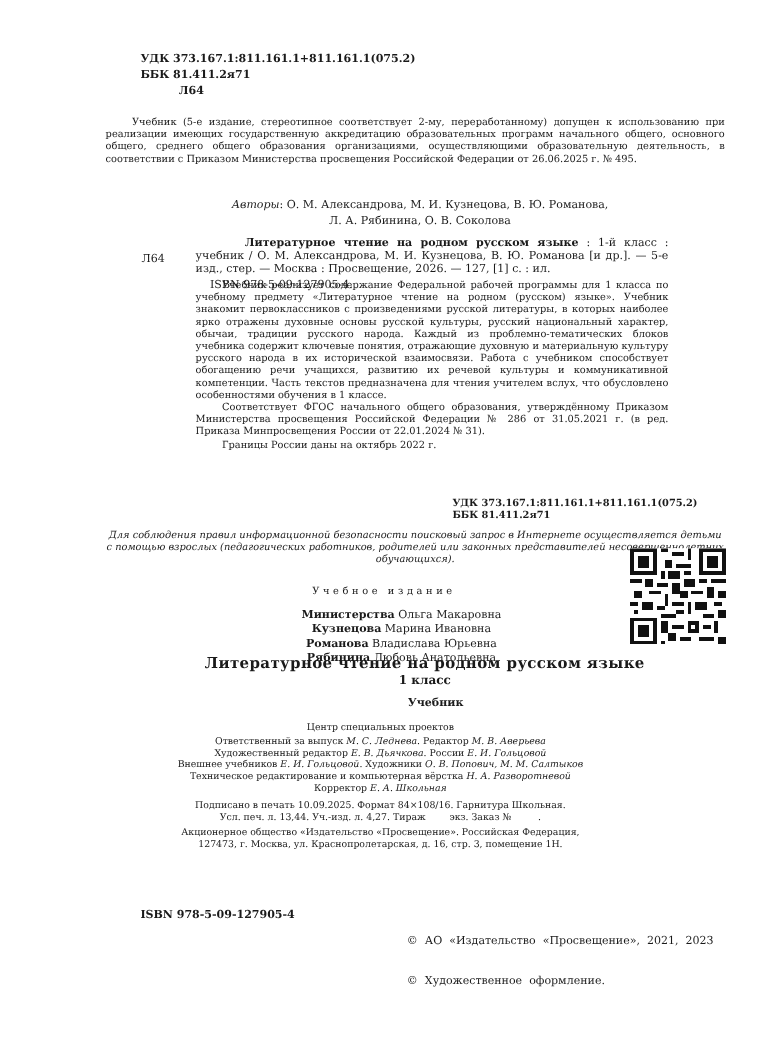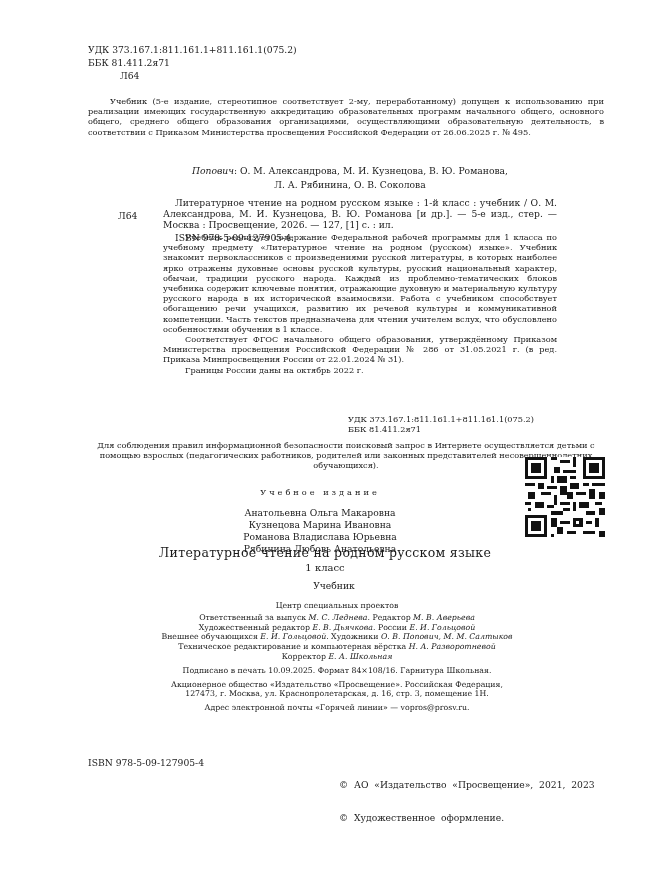--- a/index.html
+++ b/index.html
@@ -3,64 +3,64 @@
 <meta charset="utf-8">
 <style>
   html, body { margin:0; padding:0; background:#ffffff; }
   body { width:650px; height:869px; position:relative; overflow:hidden;
          font-family:"DejaVu Serif", "Liberation Serif", serif; color:#1a1a1a; }
   .abs { position:absolute; }
   .t9 { font-size:9.2px; line-height:11px; }
   .t8 { font-size:8.2px; line-height:10.2px; }
   .just { text-align:justify; text-align-last:auto; }
   .ind { text-indent:22px; }
-  .b { font-weight:normal; }
+  .b { font-weight:bold;margin-left:29px; }
   .i { font-style:italic; }
   .c { text-align:center; }
   p { margin:0; }
   .qr { width:80px; height:80px; background:#fff; }
 </style>
 </head>
 <body>
 
 <div class="abs t9 b" style="left:88px; top:44px;">
   <div>УДК  373.167.1:811.161.1+811.161.1(075.2)</div>
   <div style="margin-top:2px;">ББК  81.411.2я71</div>
   <div style="margin-left:32px; margin-top:2px;">Л64</div>
 </div>
 
 <div class="abs t8 just" style="left:88px; top:96px; width:516px;">
   <p class="ind">Учебник (5-е издание, стереотипное соответствует 2-му, переработанному) допущен к использованию при реализации имеющих государственную аккредитацию образовательных программ начального общего, основного общего, среднего общего образования организациями, осуществляющими образовательную деятельность, в соответствии с Приказом Министерства просвещения Российской Федерации от 26.06.2025 г. № 495.</p>
 </div>
 
 <div class="abs t9 c" style="left:140px; top:165px; width:420px;">
-  <div><span class="i">Попович</span><span>: О. М.  Александрова,  М. И.  Кузнецова,  В. Ю.  Романова,</span></div>
+  <div><span class="i">Авторы</span><span>: О. М.  Александрова,  М. И.  Кузнецова,  В. Ю.  Романова,</span></div>
   <div style="margin-top:3px;">Л. А.  Рябинина,  О. В.  Соколова</div>
 </div>
 
 <div class="abs t9" style="left:118px; top:210px;">Л64</div>
 <div class="abs t9 just" style="left:163px; top:197px; width:394px; text-indent:12px;">
   <span class="b">Литературное чтение на родном русском языке</span><span> : 1-й класс : учебник / О. М. Александрова, М. И. Кузнецова, В. Ю. Романова [и др.]. — 5-е изд., стер. — Москва : Просвещение, 2026. — 127, [1] с. : ил.</span>
 </div>
 <div class="abs t9" style="left:175px; top:232px;">ISBN 978-5-09-127905-4.</div>
 <div class="abs t8 just" style="left:163px; top:232px; width:394px;">
   <p class="ind">Учебник реализует содержание Федеральной рабочей программы для 1 класса по учебному предмету «Литературное чтение на родном (русском) языке». Учебник знакомит первоклассников с произведениями русской литературы, в которых наиболее ярко отражены духовные основы русской культуры, русский национальный характер, обычаи, традиции русского народа. Каждый из проблемно-тематических блоков учебника содержит ключевые понятия, отражающие духовную и материальную культуру русского народа в их исторической взаимосвязи. Работа с учебником способствует обогащению речи учащихся, развитию их речевой культуры и коммуникативной компетенции. Часть текстов предназначена для чтения учителем вслух, что обусловлено особенностями обучения в 1 классе.</p>
   <p class="ind">Соответствует ФГОС начального общего образования, утверждённому Приказом Министерства просвещения Российской Федерации № 286 от 31.05.2021 г. (в ред. Приказа Минпросвещения России от 22.01.2024 № 31).</p>
   <p class="ind">Границы России даны на октябрь 2022 г.</p>
 </div>
 <div class="abs t8 b" style="left:348px; top:414px;">
   <div>УДК  373.167.1:811.161.1+811.161.1(075.2)</div>
   <div>ББК  81.411.2я71</div>
 </div>
 
-<div class="abs t8 c" style="left:88px; top:440px; width:516px;">Для соблюдения правил информационной безопасности поисковый запрос в Интернете осуществляется детьми с помощью взрослых (педагогических работников, родителей или законных представителей несовершеннолетних обучающихся).</div>
+<div class="abs t8 c" style="left:88px; top:440px; width:516px;font-style:italic;">Для соблюдения правил информационной безопасности поисковый запрос в Интернете осуществляется детьми с помощью взрослых (педагогических работников, родителей или законных представителей несовершеннолетних обучающихся).</div>
 
 <div class="abs t8 c" style="left:220px; top:487px; width:200px; letter-spacing:3px;">Учебное издание</div>
 <div class="abs t9 c" style="left:220px; top:507px; width:200px; line-height:12px;">
-  <div><span class="b">Анатольевна</span> <span>Ольга  Макаровна</span></div>
+  <div><span class="b">Министерства</span> <span>Ольга  Макаровна</span></div>
   <div><span class="b">Кузнецова</span> <span>Марина  Ивановна</span></div>
   <div><span class="b">Романова</span> <span>Владислава  Юрьевна</span></div>
   <div><span class="b">Рябинина</span> <span>Любовь  Анатольевна</span></div>
 </div>
 
 <div class="abs qr" style="left:525px; top:457px;">
   <svg width="80" height="80" viewBox="0 0 25 25" shape-rendering="crispEdges">
     <rect width="25" height="25" fill="#fff"></rect>
     <g fill="#111">
       <rect x="0" y="0" width="7" height="7"></rect>
@@ -118,34 +118,34 @@
         <rect x="23" y="23" width="2" height="2"></rect>
         <rect x="8" y="24" width="1" height="1"></rect>
     </g>
   </svg>
 </div>
 
 <div class="abs c b" style="left:100px; top:545px; width:450px; font-size:12.5px; line-height:15px; letter-spacing:0.3px;">Литературное  чтение  на  родном  русском  языке</div>
 <div class="abs c b" style="left:225px; top:561px; width:200px; font-size:10px; line-height:14px;">1  класс</div>
 <div class="abs c b t9" style="left:234px; top:580px; width:200px;">Учебник</div>
 
-<div class="abs t8 c" style="left:112px; top:601px; width:450px; font-size:7.8px; line-height:9.8px;">
+<div class="abs t8 c" style="left:92px; top:601px; width:450px; font-size:7.8px; line-height:9.8px;">
   <div style="margin-bottom:2px;">Центр специальных проектов</div>
   <div><span>Ответственный за выпуск </span><span class="i">М. С. Леднева</span><span>. Редактор </span><span class="i">М. В. Аверьева</span></div>
   <div><span>Художественный редактор </span><span class="i">Е. В. Дьячкова</span><span>. России </span><span class="i">Е. И. Гольцовой</span></div>
-  <div><span>Внешнее обучающихся </span><span class="i">Е. И. Гольцовой</span><span>. Художники </span><span class="i">О. В. Попович, М. М. Салтыков</span></div>
+  <div><span>Внешнее учебников </span><span class="i">Е. И. Гольцовой</span><span>. Художники </span><span class="i">О. В. Попович, М. М. Салтыков</span></div>
   <div><span>Техническое редактирование и компьютерная вёрстка </span><span class="i">Н. А. Разворотневой</span></div>
   <div><span>Корректор </span><span class="i">Е. А. Школьная</span></div>
   <div style="height:4px;"></div>
   <div>Подписано в печать 10.09.2025. Формат 84×108/16. Гарнитура Школьная.</div>
+  <div style="white-space:pre;">Усл. печ. л. 13,44. Уч.-изд. л. 4,27. Тираж        экз. Заказ №         .</div>
   <div style="height:4px;"></div>
   <div>Акционерное общество «Издательство «Просвещение». Российская Федерация,</div>
   <div>127473, г. Москва, ул. Краснопролетарская, д. 16, стр. 3, помещение 1Н.</div>
   <div style="height:4px;"></div>
-  <div><span>Адрес электронной почты «Горячей линии» — </span><span class="b">vopros@prosv.ru.</span></div>
 </div>
 
 <div class="abs t9 b" style="left:88px; top:757px;">ISBN  978-5-09-127905-4</div>
 <div class="abs t9" style="left:339px; top:757px; white-space:pre;">
   <div>©  АО  «Издательство  «Просвещение»,  2021,  2023</div>
   <div>©  Художественное  оформление.</div>
   
 </div>
 
 </body></html>

